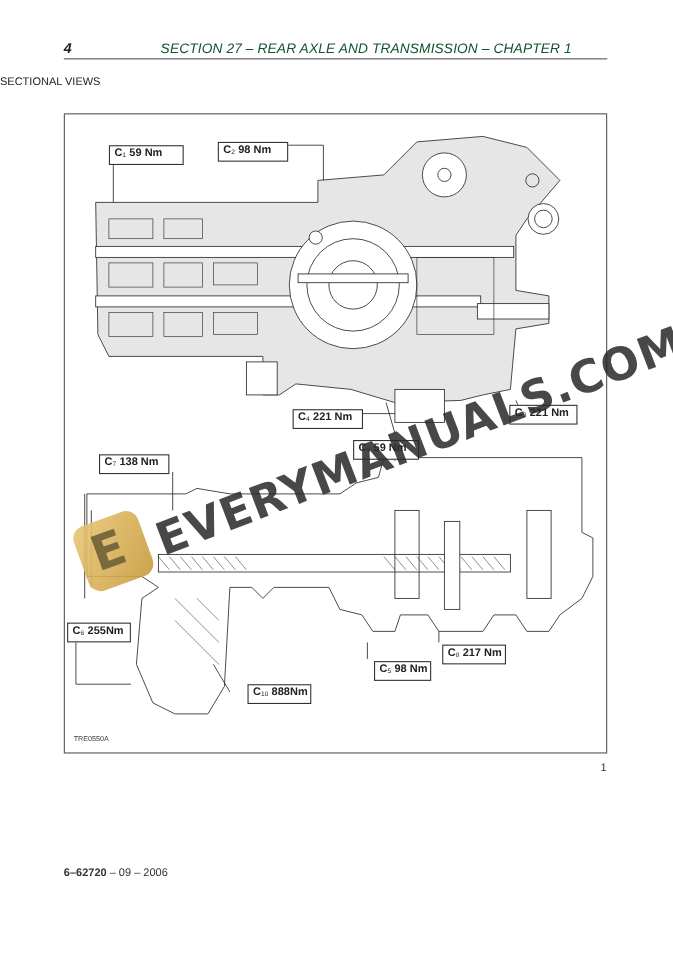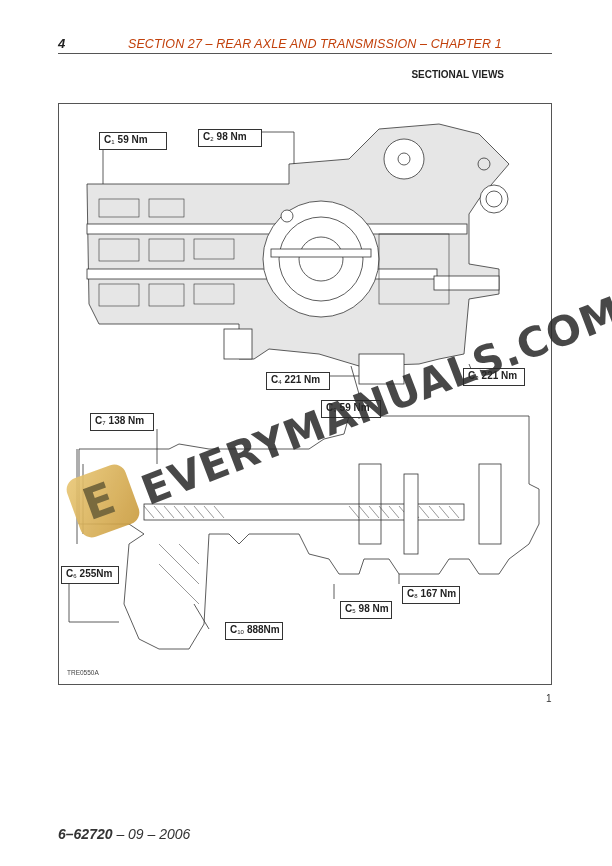--- a/index.html
+++ b/index.html
@@ -1,28 +1,28 @@
 <!DOCTYPE html>
 <html><head>
   <meta charset="utf-8">
   <style>
     html, body { margin: 0; padding: 0; background: #ffffff; }
     body { width: 612px; height: 866px; position: relative; overflow: hidden;
            font-family: "Liberation Sans", sans-serif; color: #222; }
     .page-num { position: absolute; left: 58px; top: 36px; font-size: 13px; font-weight: bold; font-style: italic; }
-    .header-title { position: absolute; left: 128px; top: 37px; font-size: 12.5px; font-style: italic; letter-spacing: 0.1px; color: #c2410c; }
+    .header-title { position: absolute; left: 146px; top: 37px; font-size: 12.5px; font-style: italic; letter-spacing: 0.1px; color: #14532d; }
     .header-rule { position: absolute; left: 58px; top: 53px; width: 494px; height: 0; border-top: 1.5px solid #555; }
-    .section-heading { position: absolute; left: 0; width: 504px; top: 69px; text-align: right; font-size: 10px; font-weight: bold; color: #222; }
+    .section-heading { position: absolute; left: 0; width: 504px; top: 69px; text-align: left; font-size: 10px; font-weight: normal; color: #222; }
     .figure-frame { position: absolute; left: 58px; top: 103px; width: 494px; height: 582px; border: 1px solid #555; box-sizing: border-box; background: #fff; }
     .figure-frame svg { position: absolute; left: 0; top: 0; }
     .callout { position: absolute; background: #fff; border: 1px solid #333; font-size: 10px; font-weight: bold; padding: 1px 4px; white-space: nowrap; line-height: 12px; color: #222; }
     .callout sub { font-size: 6px; vertical-align: -1px; font-weight: normal; margin-right: 3px; }
     .fig-code { position: absolute; left: 8px; top: 565px; font-size: 6.5px; color: #444; }
     .figure-number { position: absolute; left: 546px; top: 693px; font-size: 10px; color: #333; }
-    .footer-code { position: absolute; left: 58px; top: 826px; font-size: 14px; font-style: italic; color: #333; }
+    .footer-code { position: absolute; left: 58px; top: 788px; font-size: 10px; color: #333; }
     .footer-code b { font-weight: bold; }
     .watermark { position: absolute; left: 135px; top: 470px; transform-origin: 0 0; transform: rotate(-21deg);
                  font-family: "DejaVu Sans", sans-serif; font-weight: bold; font-size: 41px; color: rgba(40,40,40,0.85);
                  letter-spacing: 1px; white-space: nowrap; pointer-events: none; }
     .wm-logo { position: absolute; left: 72px; top: 470px; width: 62px; height: 62px; border-radius: 12px;
                background: linear-gradient(135deg, #e9c774 0%, #c99a3c 100%); opacity: 0.9; transform: rotate(-20deg); }
     .wm-logo span { position: absolute; left: 12px; top: 6px; font-family: "DejaVu Sans", sans-serif; font-weight: bold;
                     font-size: 44px; color: #6b5a2a; line-height: 48px; }
   </style>
 </head>
@@ -99,21 +99,21 @@
   <div class="callout" style="left:281px;top:497px;width:42px;">
     <span>C</span><sub>5</sub><span>98 Nm</span>
   </div>
   <div class="callout" style="left:2px;top:462px;width:48px;">
     <span>C</span><sub>6</sub><span>255Nm</span>
   </div>
   <div class="callout" style="left:31px;top:309px;width:54px;">
     <span>C</span><sub>7</sub><span>138 Nm</span>
   </div>
   <div class="callout" style="left:343px;top:482px;width:48px;">
-    <span>C</span><sub>8</sub><span>167 Nm</span>
+    <span>C</span><sub>8</sub><span>217 Nm</span>
   </div>
   <div class="callout" style="left:262px;top:296px;width:50px;">
     <span>C</span><sub>9</sub><span>59 Nm</span>
   </div>
   <div class="callout" style="left:166px;top:518px;width:48px;">
     <span>C</span><sub>10</sub><span>888Nm</span>
   </div>
 
   <div class="fig-code">TRE0550A</div>
 </div>

